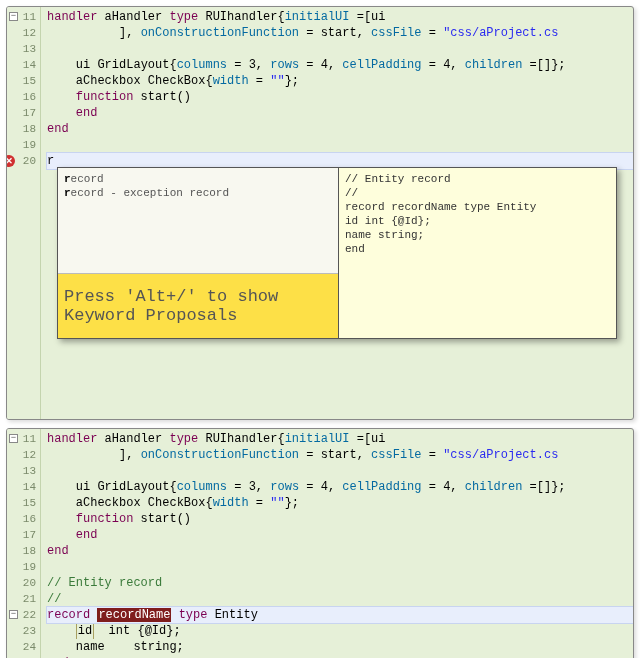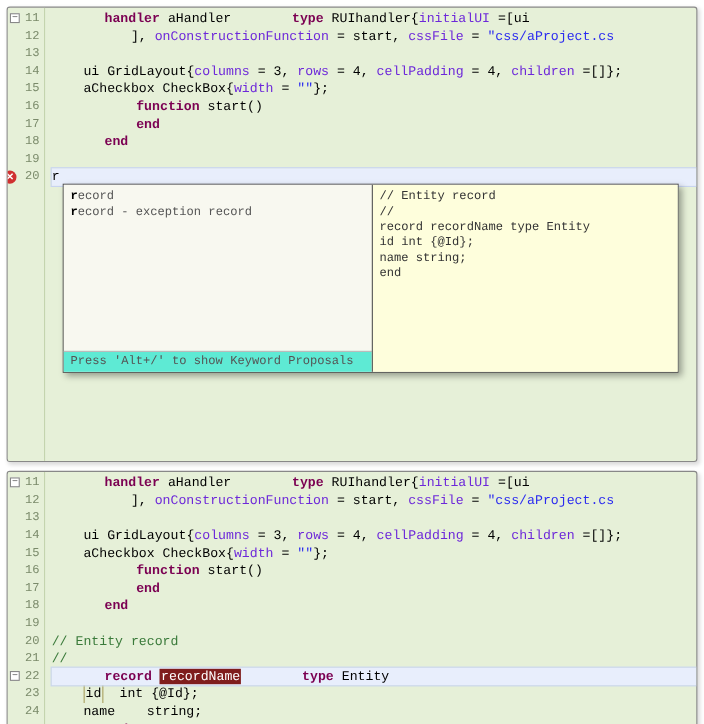--- a/index.html
+++ b/index.html
@@ -38,27 +38,27 @@
     text-align: center;
   }
   .gutter .ln .err {
     position: absolute; left: -4px; top: 2px;
     width: 12px; height: 12px; border-radius: 50%;
     background: #d03030; color: #fff; font-size: 9px; line-height: 12px;
     text-align: center; font-weight: bold; font-family: sans-serif;
   }
   .codewrap { margin-left: 34px; padding: 2px 0 2px 6px; }
   .codewrap .row { height: 16px; line-height: 16px; white-space: pre; overflow: hidden; }
-  .kw { color: #7b0052; font-weight: bold; margin-left: 48px; }
+  .kw { color: #7b0052; font-weight: normal; }
   .id { color: #000; }
   .type { color: #000; }
   .str { color: #2a2af0; }
   .cmt { color: #3a7a3a; }
   .punct { color: #000; }
-  .param { color: #6d28d9; }
+  .param { color: #0369a1; }
   .row.current { background: #e8eefc; outline: 1px solid #c8d4f0; }
   .sel { background: #7f1d1d; color: #fff; padding: 0 1px; }
   .box { border: 1px solid #a8a060; padding: 16px 1px; }
 
   .popup {
     position: absolute;
     top: 160px;
     left: 50px;
     display: flex;
     border: 1px solid #555;
@@ -75,23 +75,23 @@
   .popup .list .items {
     flex: 1;
     padding: 4px 6px;
     font-size: 11px;
     line-height: 14px;
     color: #555;
   }
   .popup .list .item b { color: #000; font-weight: bold; }
   .popup .list .status {
     border-top: 1px solid #bbb;
-    background: #5eead4;
-    font-size: 11px;
-    padding: 3px 6px;
+    background: #fde047;
+    font-size: 17px;
+    padding: 13px 6px;
     color: #555;
   }
   .popup .doc {
     width: 278px;
     min-height: 170px;
     background: #fefedc;
     border-left: 1px solid #555;
     padding: 4px 6px;
     font-size: 11px;
     line-height: 14px;

